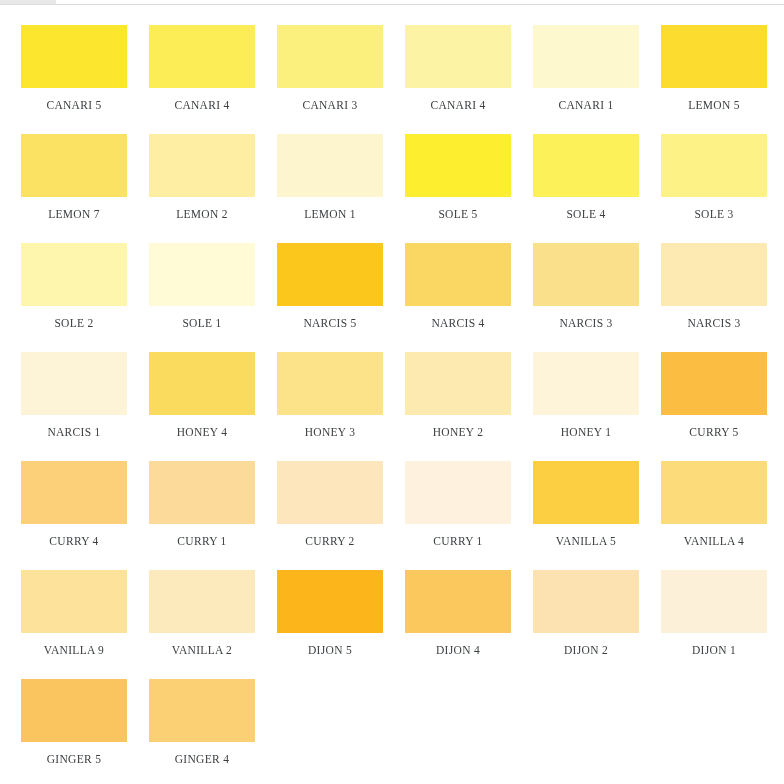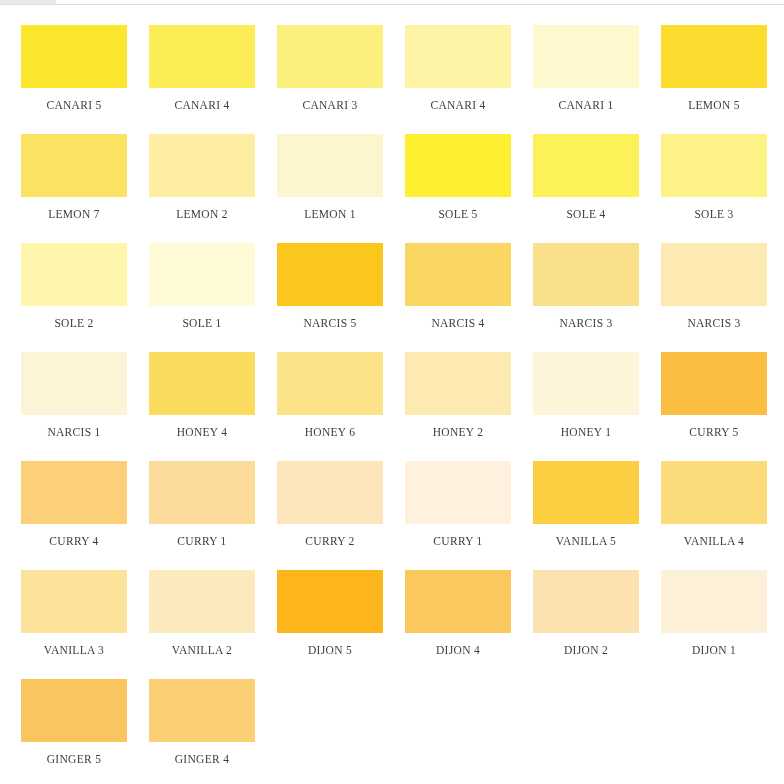--- a/index.html
+++ b/index.html
@@ -167,21 +167,21 @@
       <div class="swatch-cell">
         <div class="swatch-chip" style="background: rgb(253, 244, 216);"></div>
         <div class="swatch-label">NARCIS 1</div>
       </div>
       <div class="swatch-cell">
         <div class="swatch-chip" style="background: rgb(251, 219, 94);"></div>
         <div class="swatch-label">HONEY 4</div>
       </div>
       <div class="swatch-cell">
         <div class="swatch-chip" style="background: rgb(252, 226, 136);"></div>
-        <div class="swatch-label">HONEY 6</div>
+        <div class="swatch-label">HONEY 3</div>
       </div>
       <div class="swatch-cell">
         <div class="swatch-chip" style="background: rgb(252, 234, 177);"></div>
         <div class="swatch-label">HONEY 2</div>
       </div>
       <div class="swatch-cell">
         <div class="swatch-chip" style="background: rgb(253, 244, 217);"></div>
         <div class="swatch-label">HONEY 1</div>
       </div>
       <div class="swatch-cell">
@@ -207,21 +207,21 @@
       <div class="swatch-cell">
         <div class="swatch-chip" style="background: rgb(251, 207, 65);"></div>
         <div class="swatch-label">VANILLA 5</div>
       </div>
       <div class="swatch-cell">
         <div class="swatch-chip" style="background: rgb(252, 219, 123);"></div>
         <div class="swatch-label">VANILLA 4</div>
       </div>
       <div class="swatch-cell">
         <div class="swatch-chip" style="background: rgb(252, 226, 155);"></div>
-        <div class="swatch-label">VANILLA 3</div>
+        <div class="swatch-label">VANILLA 9</div>
       </div>
       <div class="swatch-cell">
         <div class="swatch-chip" style="background: rgb(253, 234, 188);"></div>
         <div class="swatch-label">VANILLA 2</div>
       </div>
       <div class="swatch-cell">
         <div class="swatch-chip" style="background: rgb(252, 182, 27);"></div>
         <div class="swatch-label">DIJON 5</div>
       </div>
       <div class="swatch-cell">

